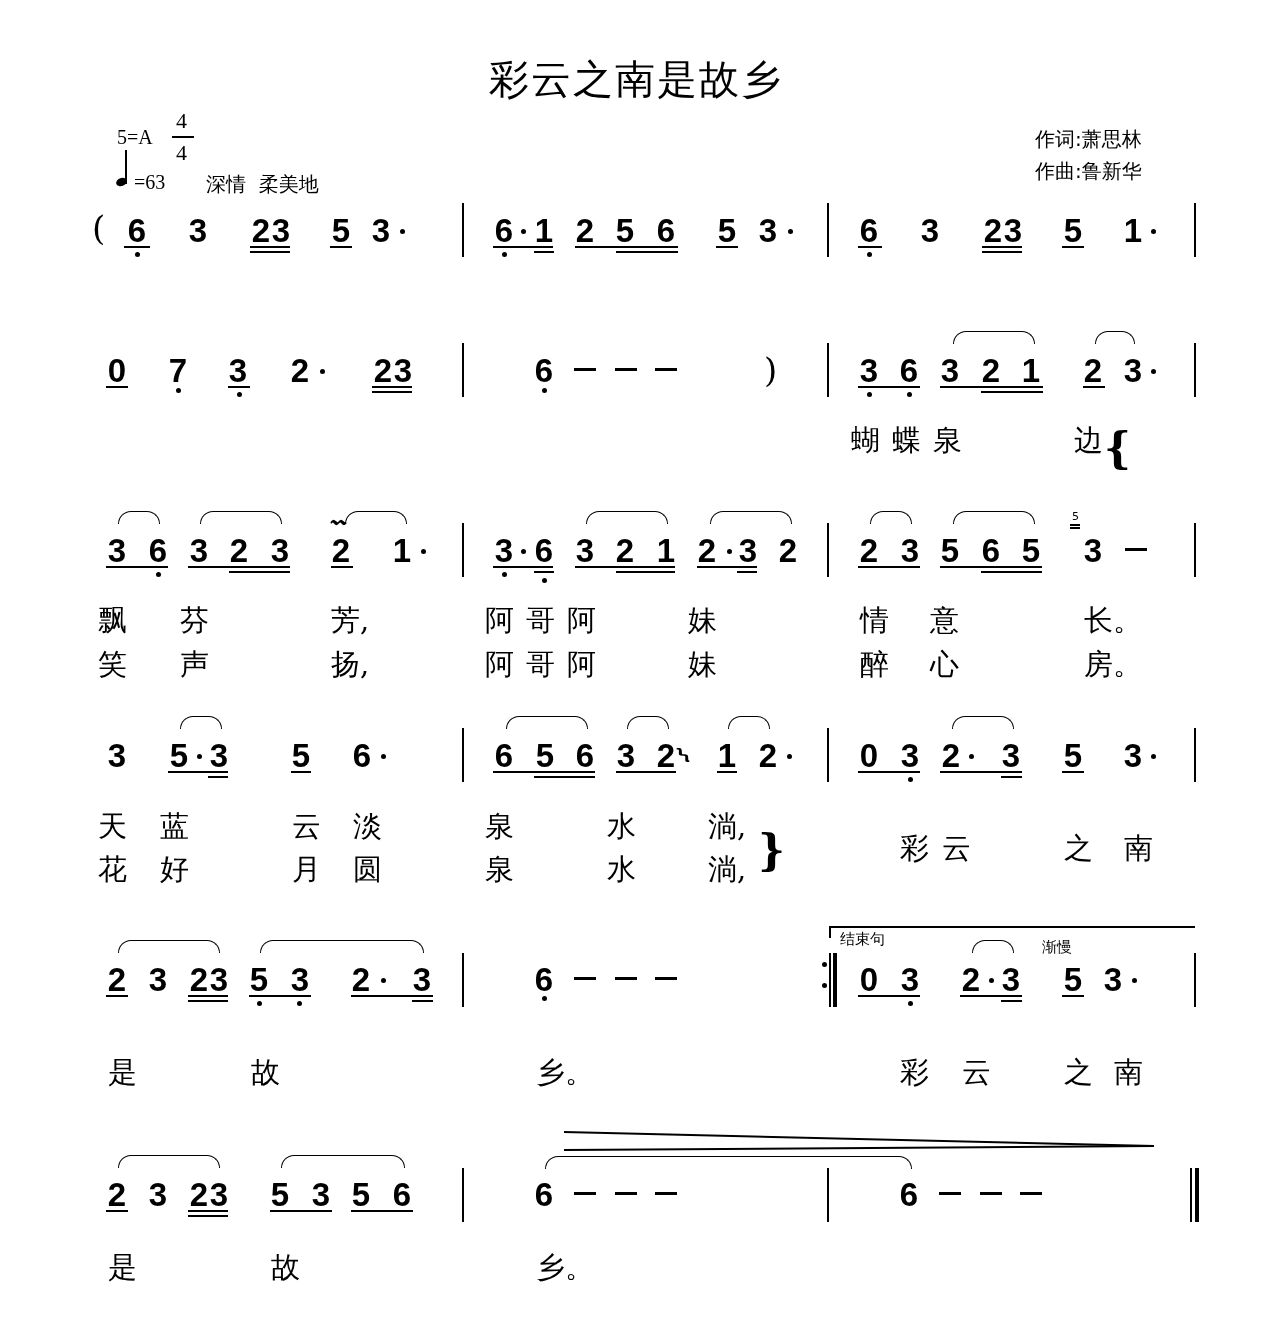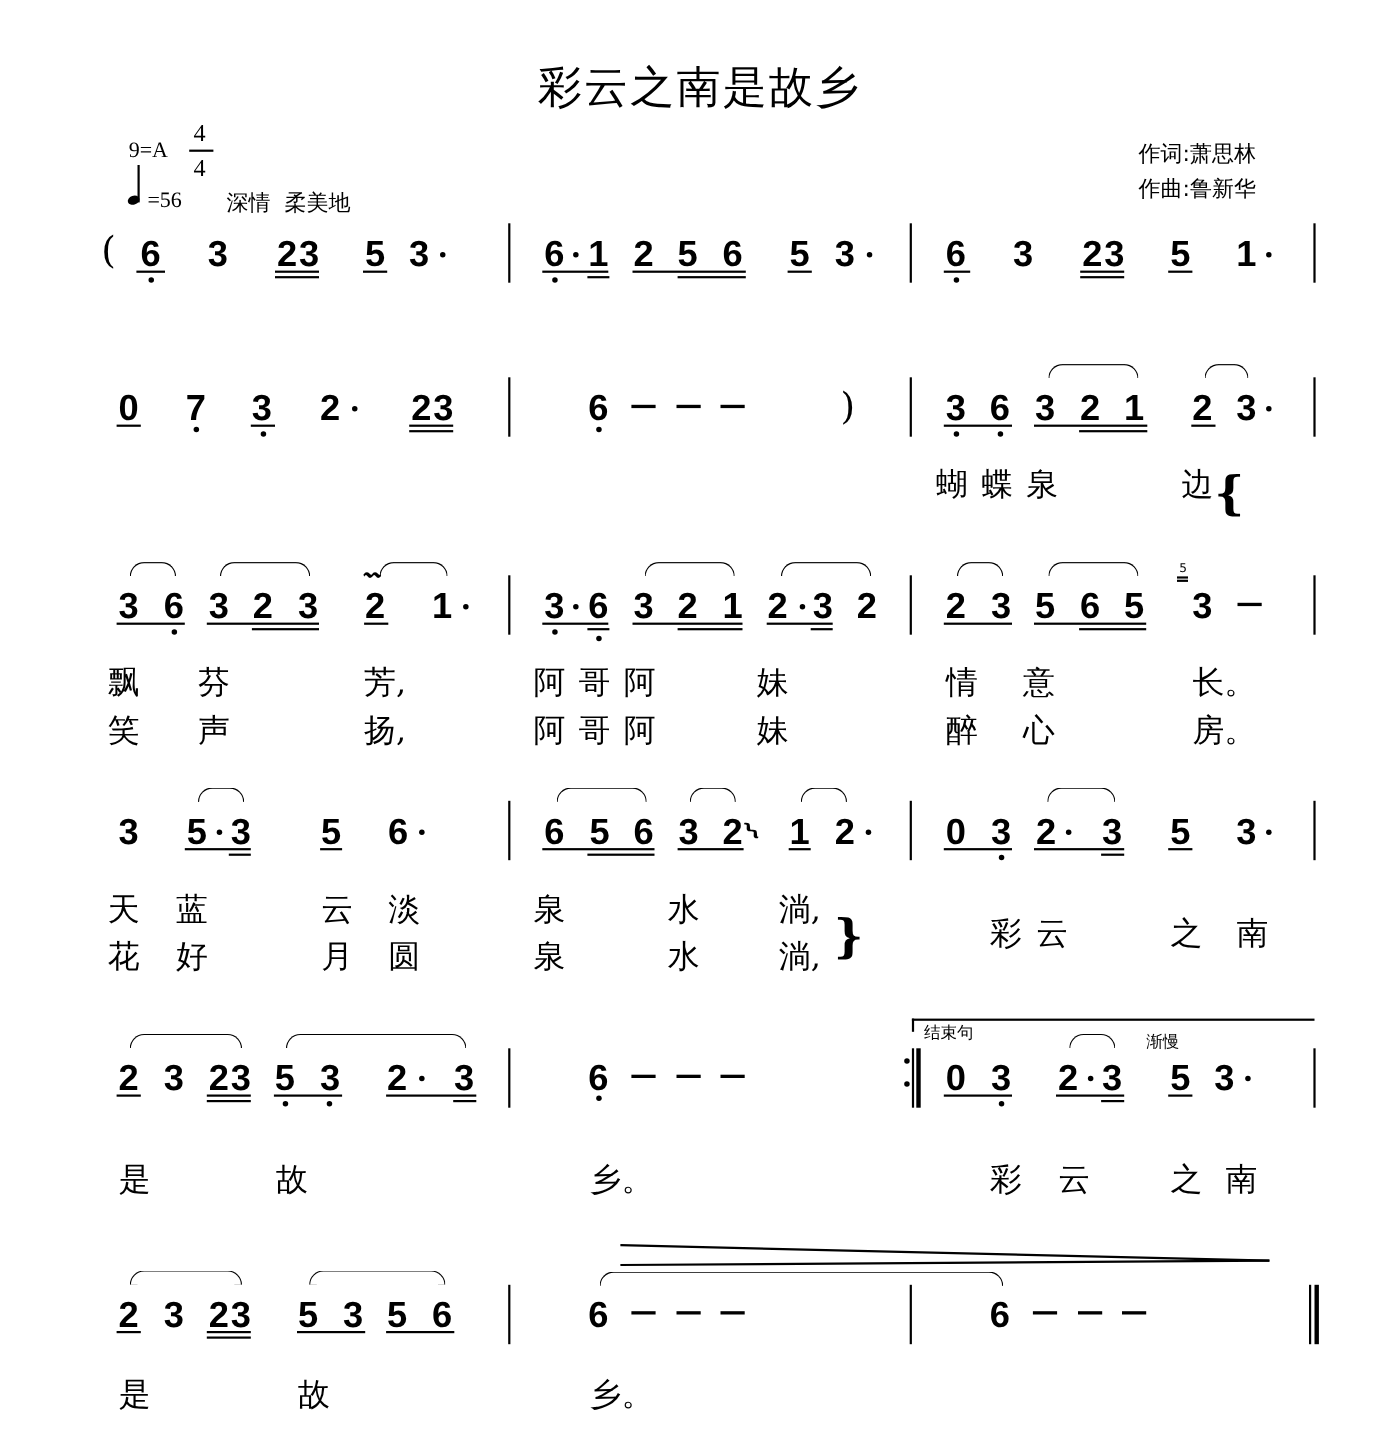--- a/index.html
+++ b/index.html
@@ -20,27 +20,27 @@
   .ly { position:absolute; font-family:"DejaVu Serif", serif; font-size:29px; line-height:32px; }
   .small { position:absolute; font-family:"DejaVu Sans", sans-serif; font-size:15px; }
   .paren { position:absolute; font-family:"DejaVu Serif", serif; font-size:34px; }
   .brace { position:absolute; font-family:"DejaVu Serif", serif; font-size:42px; font-weight:bold; }
 </style>
 </head>
 <body>
 
 <div class="abs title">彩云之南是故乡</div>
 
-<div class="abs meta" style="left:117px;top:126px;">9=A</div>
+<div class="abs meta" style="left:117px;top:126px;">5=A</div>
 <div class="abs meta" style="left:176px;top:108px;font-size:22px;">4</div>
 <div class="abs" style="left:172px;top:136px;width:22px;height:1.5px;background:#000;"></div>
 <div class="abs meta" style="left:176px;top:140px;font-size:22px;">4</div>
 <div class="abs" style="left:125px;top:150px;width:2px;height:34px;background:#000;"></div>
 <div class="abs" style="left:116px;top:178px;width:11px;height:8px;background:#000;border-radius:50%;transform:rotate(-20deg);"></div>
-<div class="abs meta" style="left:134px;top:171px;">=56</div>
+<div class="abs meta" style="left:134px;top:171px;">=63</div>
 <div class="abs credit" style="left:206px;top:171px;white-space:pre;">深情  柔美地</div>
 <div class="abs credit" style="left:1035px;top:126px;">作词:萧思林</div>
 <div class="abs credit" style="left:1035px;top:158px;">作曲:鲁新华</div>
 
 <div>
   <div class="paren" style="left:92px;top:208px;">(</div>
   <div class="n" style="left:124px;top:214px;">6</div>
   <div class="ul" style="left:124px;top:246px;width:26px;"></div>
   <div class="dot" style="left:135px;top:252px;"></div>
   <div class="n" style="left:185px;top:214px;">3</div>

